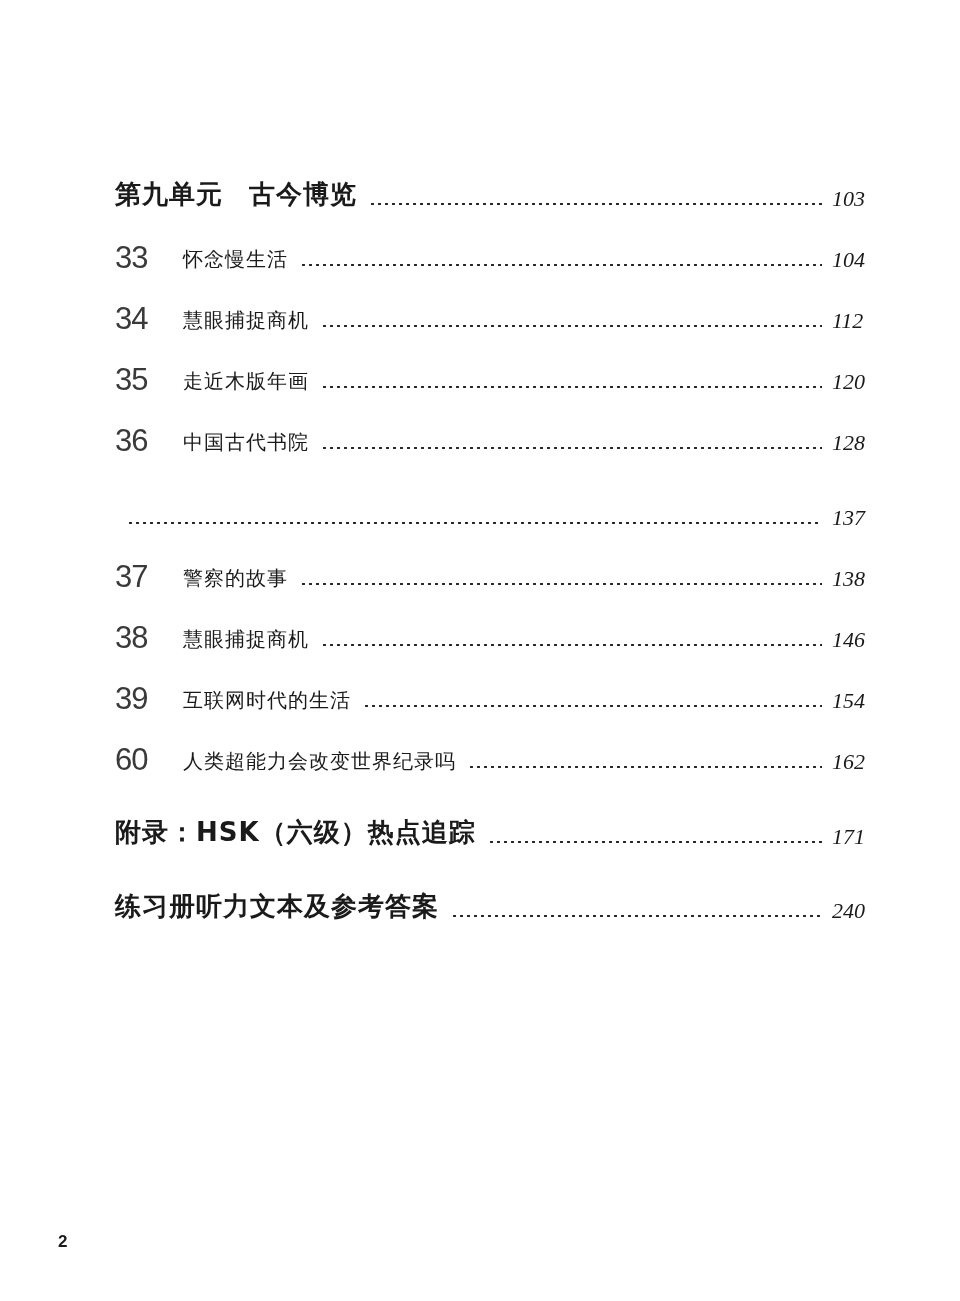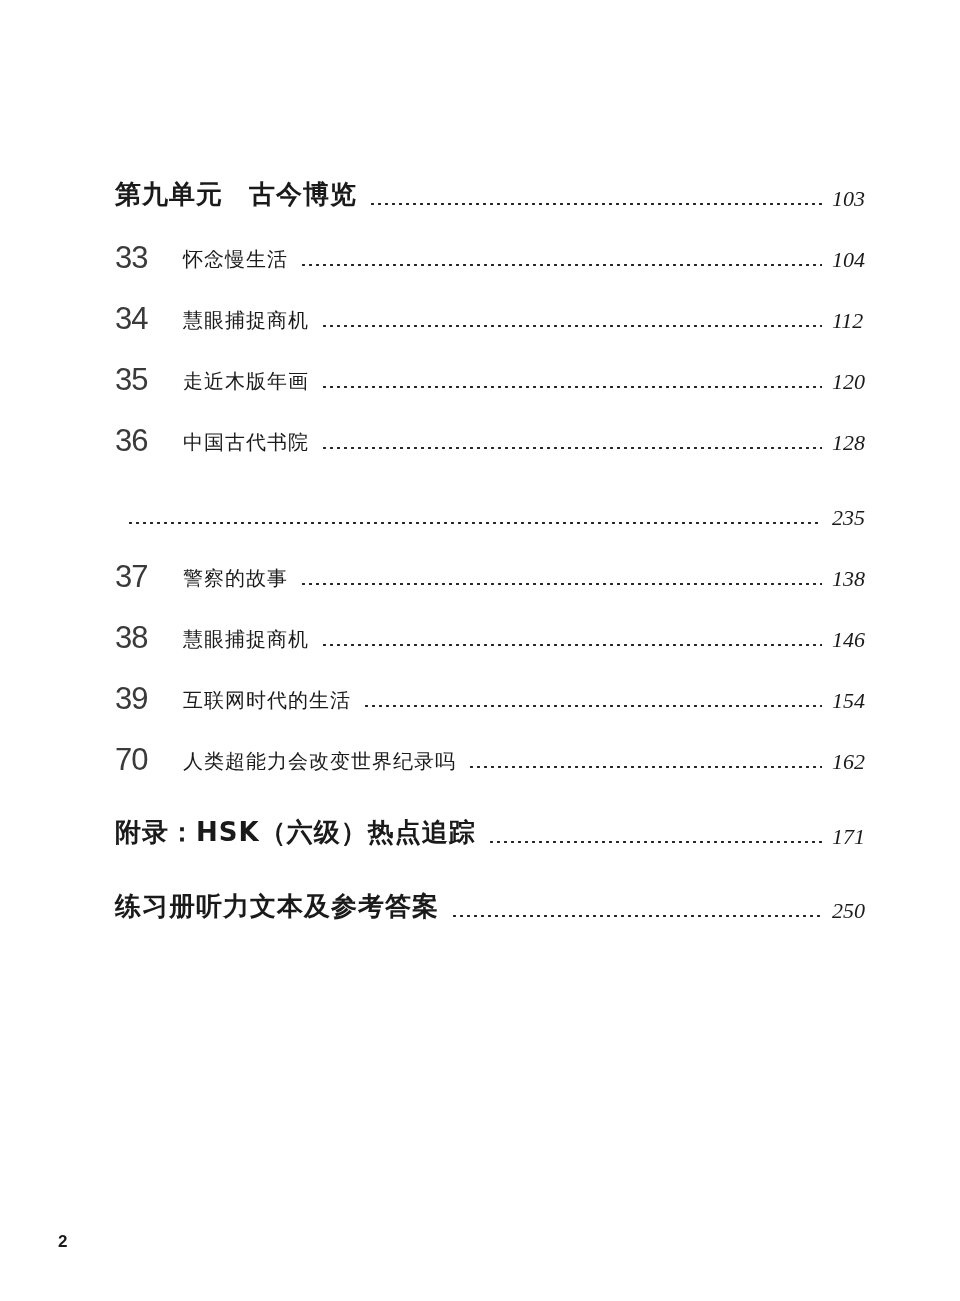--- a/index.html
+++ b/index.html
@@ -61,51 +61,51 @@
     <span class="page">120</span>
   </div>
   <div class="row" style="top:416px">
     <span class="num">36</span>
     <span class="title">中国古代书院</span>
     <span class="leader"></span>
     <span class="page">128</span>
   </div>
   <div class="row" style="top:491px">
     <span class="leader"></span>
-    <span class="page">235</span>
+    <span class="page">137</span>
   </div>
   <div class="row" style="top:552px">
     <span class="num">37</span>
     <span class="title">警察的故事</span>
     <span class="leader"></span>
     <span class="page">138</span>
   </div>
   <div class="row" style="top:613px">
     <span class="num">38</span>
     <span class="title">慧眼捕捉商机</span>
     <span class="leader"></span>
     <span class="page">146</span>
   </div>
   <div class="row" style="top:674px">
     <span class="num">39</span>
     <span class="title">互联网时代的生活</span>
     <span class="leader"></span>
     <span class="page">154</span>
   </div>
   <div class="row" style="top:735px">
-    <span class="num">70</span>
+    <span class="num">60</span>
     <span class="title">人类超能力会改变世界纪录吗</span>
     <span class="leader"></span>
     <span class="page">162</span>
   </div>
   <div class="row" style="top:810px">
     <span class="unit-label">附录：HSK（六级）热点追踪</span>
     <span class="leader"></span>
     <span class="page">171</span>
   </div>
   <div class="row" style="top:884px">
     <span class="unit-label">练习册听力文本及参考答案</span>
     <span class="leader"></span>
-    <span class="page">250</span>
+    <span class="page">240</span>
   </div>
 </div>
 
 <div class="folio">2</div>
 
 </body></html>

